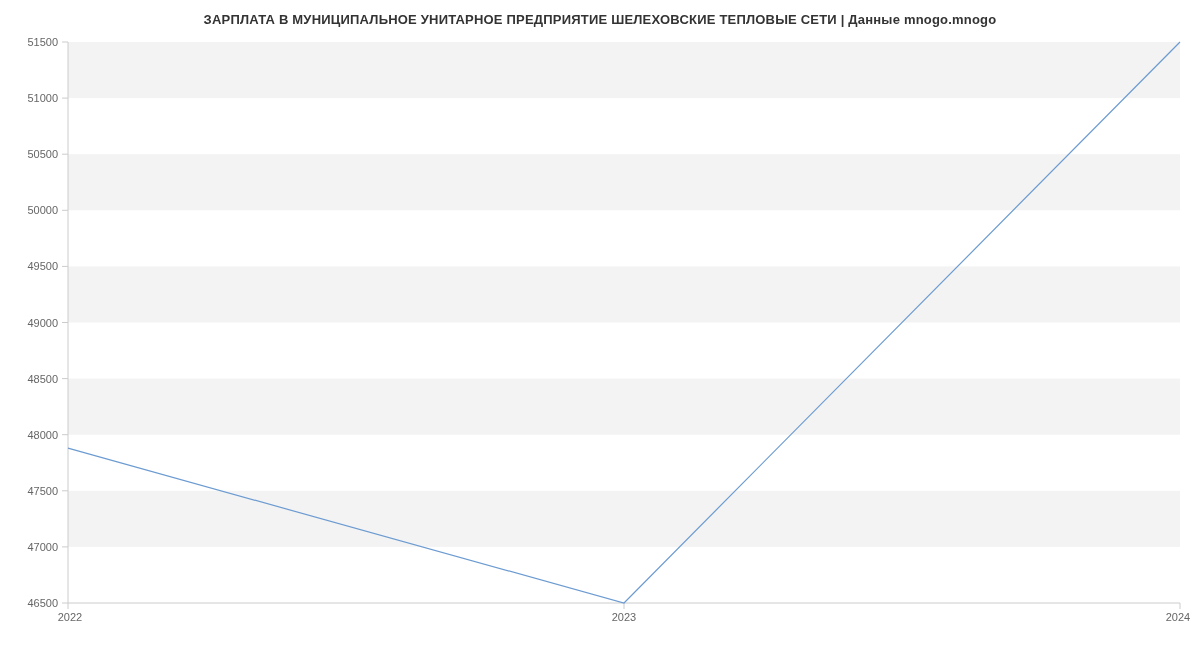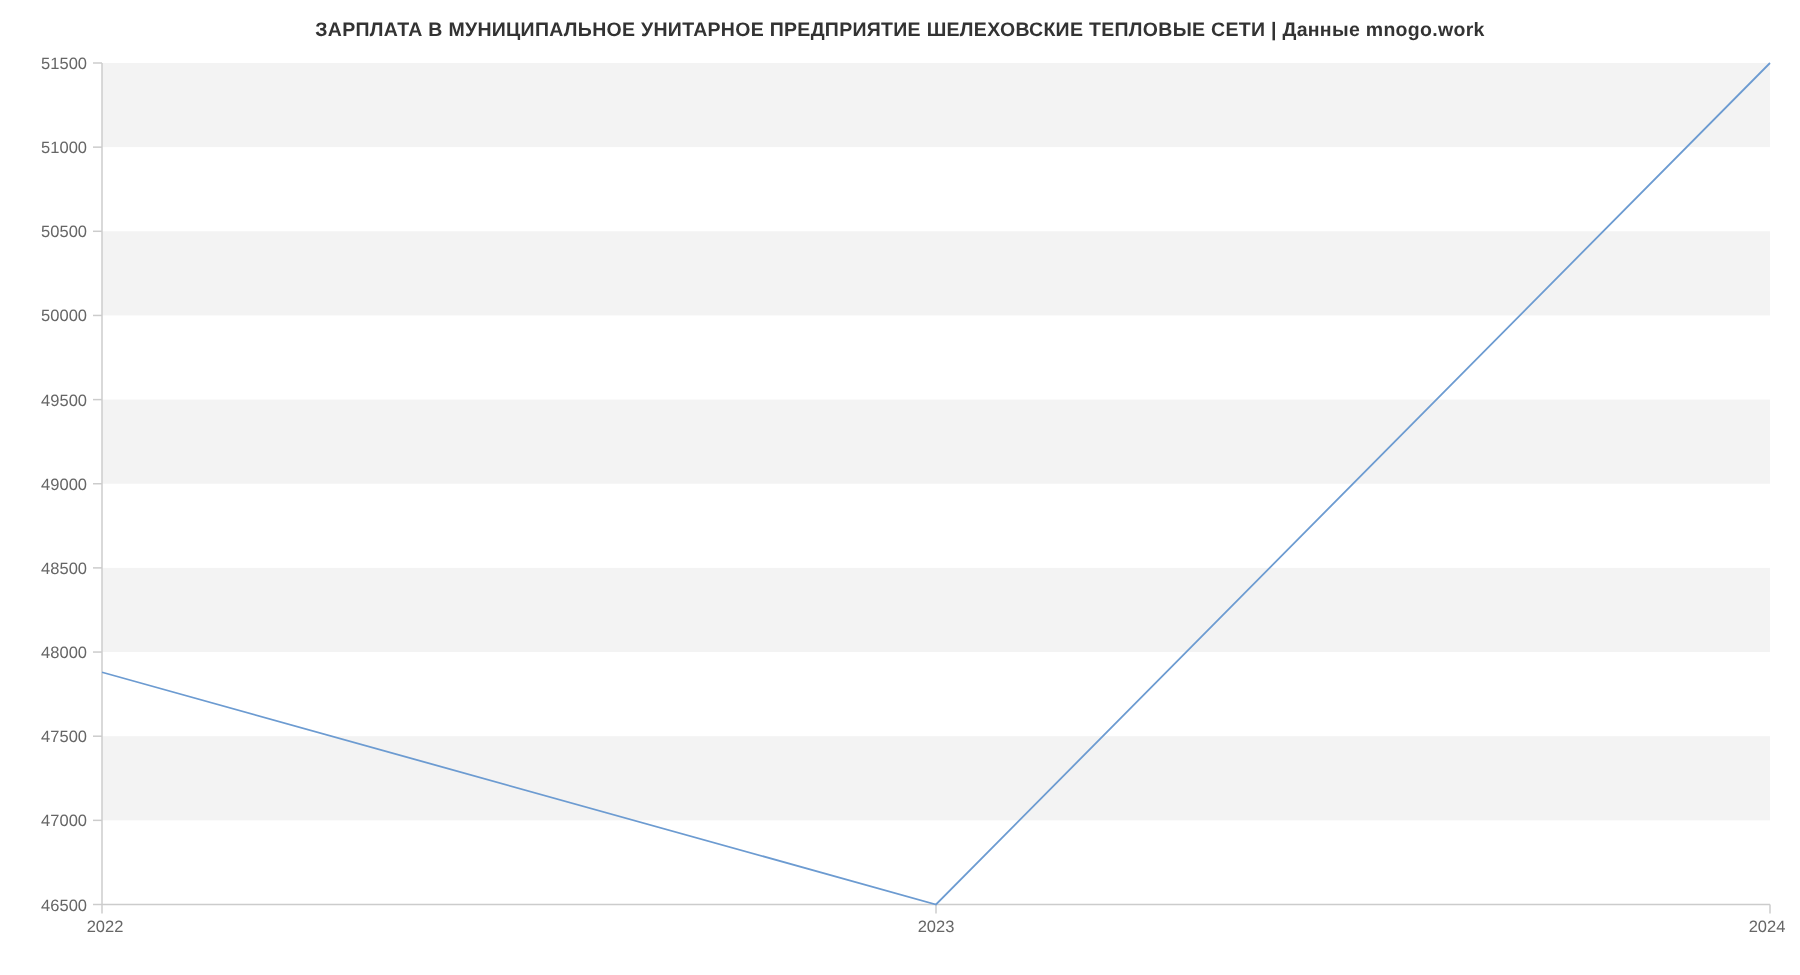--- a/index.html
+++ b/index.html
@@ -48,21 +48,21 @@
   }
   .data-line {
     fill: none;
     stroke: #6c9bd1;
     stroke-width: 1.2;
   }
 </style>
 </head>
 <body>
 
-<div class="chart-title">ЗАРПЛАТА В МУНИЦИПАЛЬНОЕ УНИТАРНОЕ ПРЕДПРИЯТИЕ  ШЕЛЕХОВСКИЕ ТЕПЛОВЫЕ СЕТИ | Данные mnogo.work</div>
+<div class="chart-title">ЗАРПЛАТА В МУНИЦИПАЛЬНОЕ УНИТАРНОЕ ПРЕДПРИЯТИЕ  ШЕЛЕХОВСКИЕ ТЕПЛОВЫЕ СЕТИ | Данные mnogo.mnogo</div>
 
 <div class="chart-container">
   <svg id="chart-svg" width="1200" height="650">
       <rect x="68" y="490.8" width="1112" height="56.099999999999966" class="grid-band"></rect>
       <rect x="68" y="378.6" width="1112" height="56.10000000000002" class="grid-band"></rect>
       <rect x="68" y="266.40000000000003" width="1112" height="56.099999999999966" class="grid-band"></rect>
       <rect x="68" y="154.2" width="1112" height="56.10000000000002" class="grid-band"></rect>
       <rect x="68" y="42" width="1112" height="56.099999999999966" class="grid-band"></rect>
       <line x1="68" y1="42" x2="68" y2="603" class="axis-line"></line>
       <line x1="68" y1="603" x2="1180" y2="603" class="axis-line"></line>

